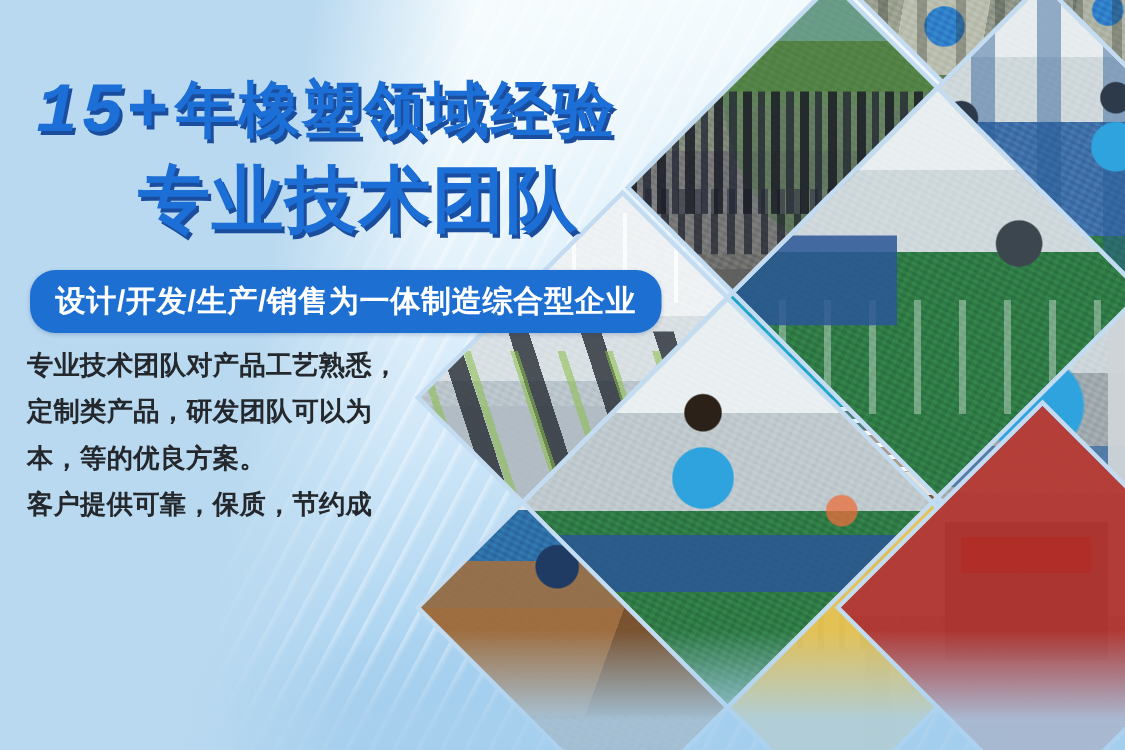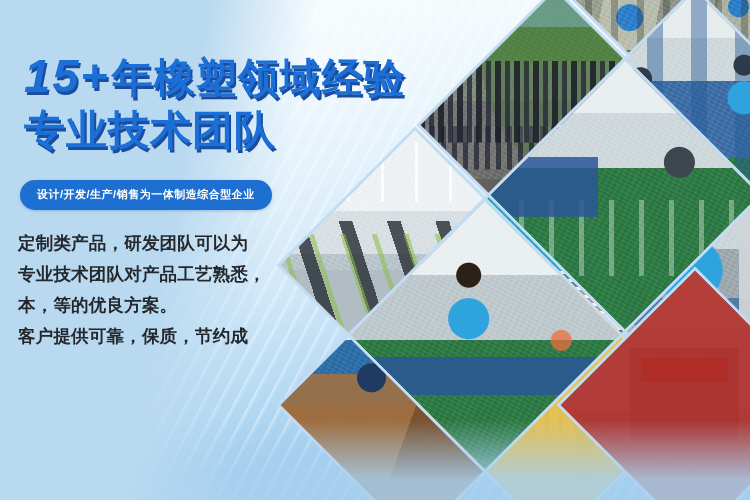--- a/index.html
+++ b/index.html
@@ -205,32 +205,32 @@
     position:absolute;left:24px;top:52px;width:430px;
   }
   .hl-line{
     font-weight:bold;
     color:#1c6fd6;
     line-height:1.04;
     letter-spacing:1px;
     text-shadow:2px 3px 0 #1a4d9e;
     white-space:nowrap;
   }
-  .hl1{font-size:41px;}
+  .hl1{font-size:41px;font-family:Liberation Mono, monospace;}
   .hl1 .num{
     font-style:italic;font-size:47px;letter-spacing:2px;
     padding-right:2px;
   }
-  .hl2{font-size:41px;margin-top:8px;}
+  .hl2{font-size:48px;margin-top:8px;text-align:center;}
   .pill{
     position:absolute;left:20px;top:180px;
     display:inline-block;
     background:#1d6fd1;
     color:#ffffff;
-    font-size:11px;
+    font-size:20px;
     font-weight:bold;
     letter-spacing:.5px;
     padding:7px 17px 8px 17px;
     border-radius:17px;
     white-space:nowrap;
     box-shadow:0 1px 3px rgba(20,60,120,.25);
   }
   .para{
     position:absolute;left:18px;top:228px;width:268px;
     color:#24282c;
@@ -298,20 +298,20 @@
   <div class="textblock">
 
     <div class="headline">
       <div class="hl-line hl1"><span class="num">15+</span><span>年橡塑领域经验</span></div>
       <div class="hl-line hl2">专业技术团队</div>
     </div>
 
     <div class="pill">设计/开发/生产/销售为一体制造综合型企业</div>
 
     <div class="para">
+      <div>专业技术团队对产品工艺熟悉，</div>
       <div>定制类产品，研发团队可以为</div>
-      <div>专业技术团队对产品工艺熟悉，</div>
       <div>本，等的优良方案。</div>
       <div>客户提供可靠，保质，节约成</div>
     </div>
 
   </div>
 </div>
 
 </body></html>

